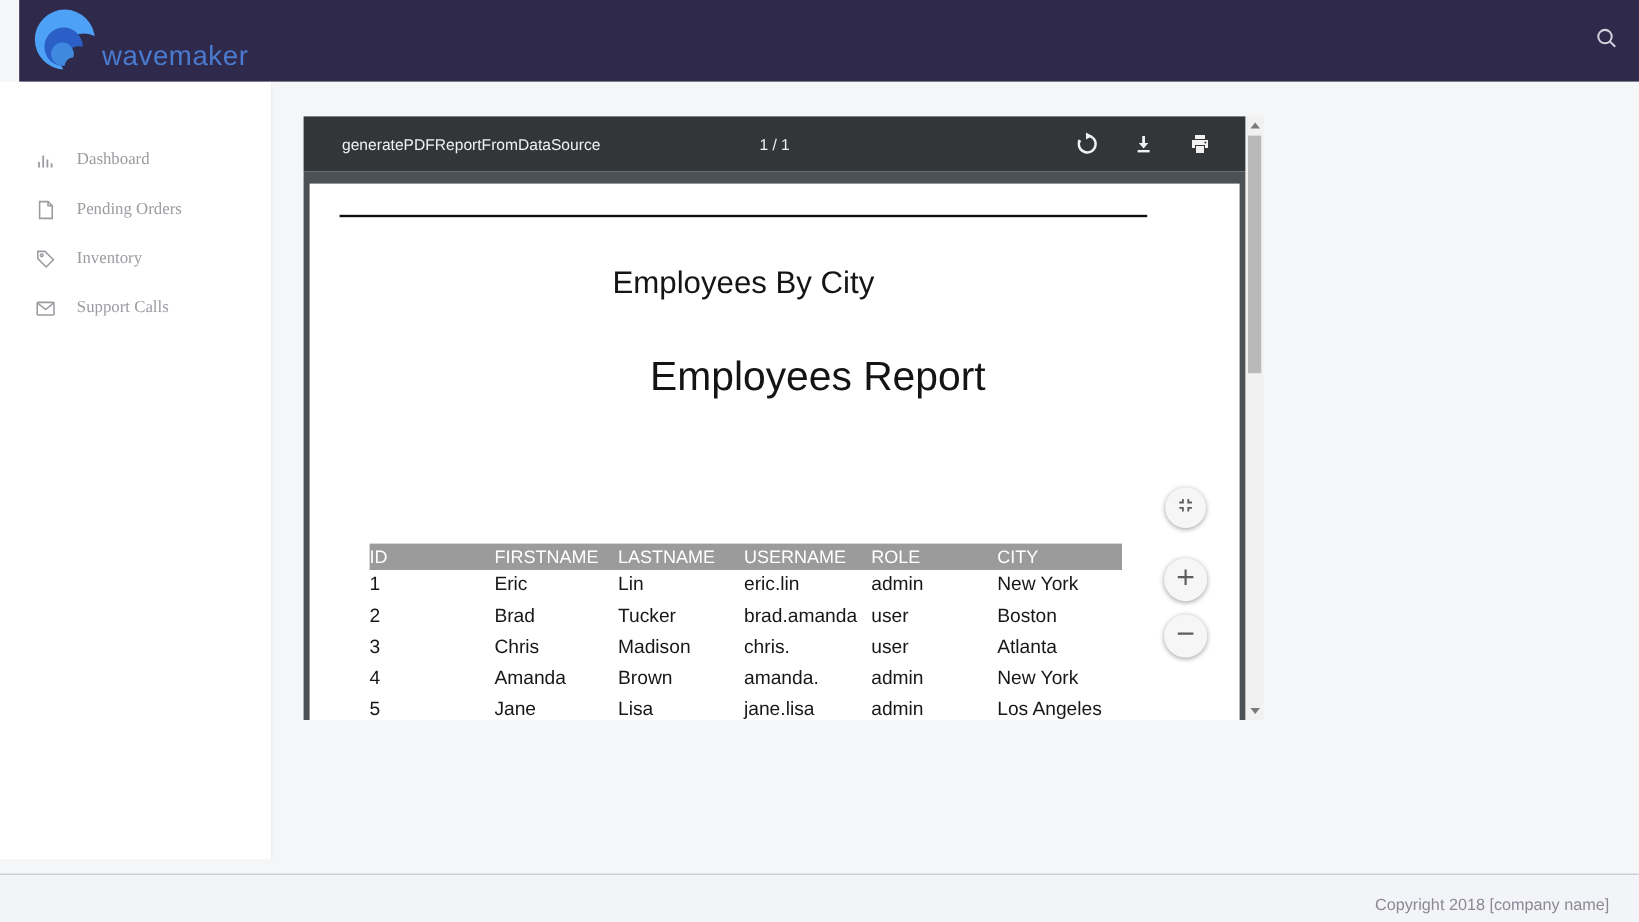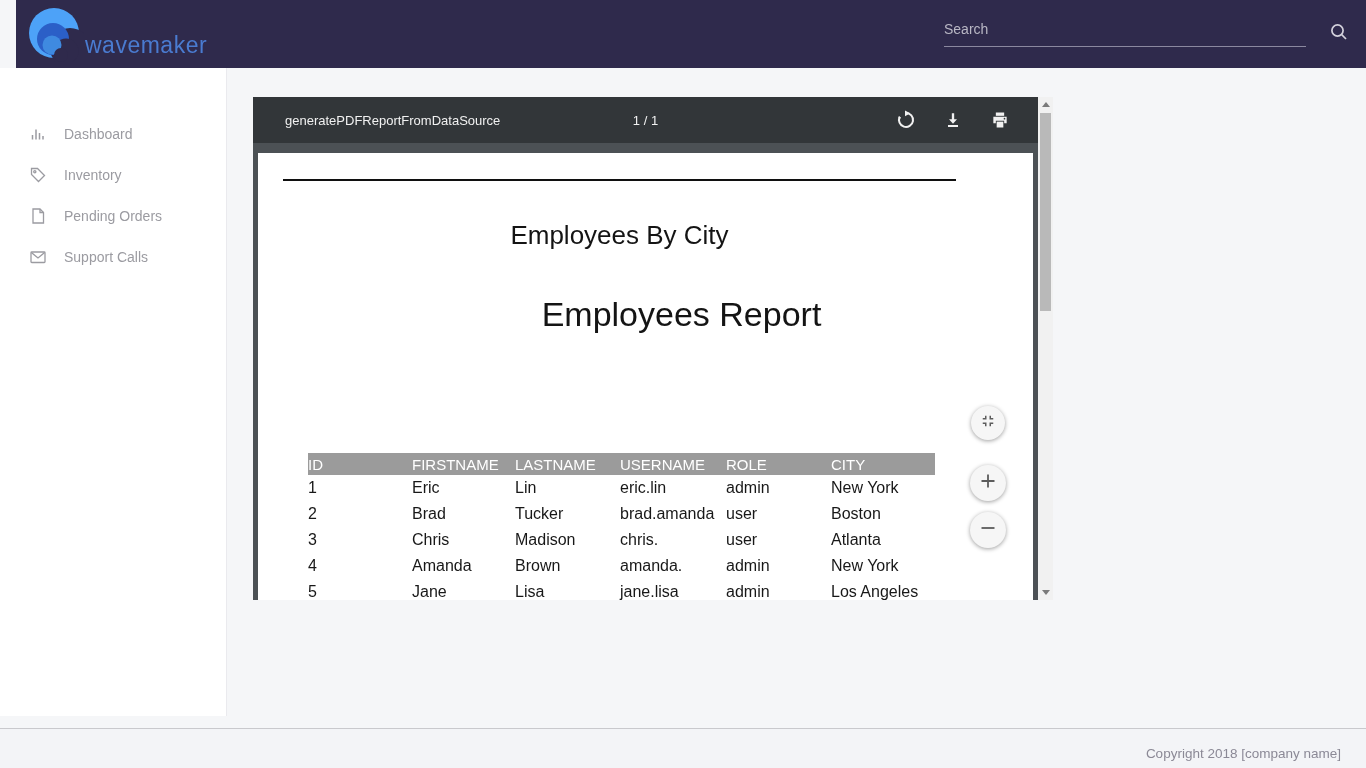--- a/index.html
+++ b/index.html
@@ -29,21 +29,21 @@
   .search-input::placeholder { color: #b9b7c4; opacity: 1; }
   .hdr-search-icon { position: absolute; left: 1312px; top: 21px; cursor: pointer; }
 
   
   .sidebar {
     position: absolute; left: 0; top: 68px; width: 227px; bottom: 52px;
     background: #ffffff; border-right: 1px solid #eaeaee; padding-top: 45px;
   }
   .side-item {
     display: flex; align-items: center; height: 41px; padding-left: 29px;
-    gap: 17px; color: #9b9ba1; font-size: 14px; cursor: pointer;
+    gap: 17px; color: #9b9ba1; font-size: 14px; cursor: pointer; font-family: Liberation Serif, serif;
   }
   .side-item .icon { display: flex; width: 18px; justify-content: center; }
 
   
   .pdf-viewer { position: absolute; left: 253px; top: 97px; width: 800px; height: 503px; display: flex; }
   .viewer-main { width: 785px; display: flex; flex-direction: column; }
   .toolbar {
     position: relative; height: 46px; background: #323639; color: #f1f1f1;
     display: flex; align-items: center; flex: none;
   }
@@ -101,57 +101,54 @@
         <circle cx="42" cy="42" r="20" fill="#2f2a4c"></circle>
         <circle cx="25" cy="33" r="16" fill="#2b5fc7"></circle>
         <circle cx="38" cy="45" r="12.5" fill="#2f2a4c"></circle>
         <circle cx="24" cy="39" r="9.5" fill="#3f8ae0"></circle>
         <circle cx="33" cy="49" r="7" fill="#2f2a4c"></circle>
       </svg>
     </span>
     <span class="logo-text">wavemaker</span>
   </div>
 
-  <div class="search-wrap">
-    <input class="search-input" type="text" placeholder="Search" style="">
-  </div>
   <span class="hdr-search-icon">
     <svg width="22" height="22" viewBox="0 0 22 22" fill="none" stroke="#d3d1dc" stroke-width="1.7">
       <circle cx="9.5" cy="9.5" r="5.6"></circle>
       <path d="M13.7 13.7 L18 18"></path>
     </svg>
   </span>
 </div>
 
 <div class="sidebar">
   <div class="side-item">
     <span class="icon">
       <svg width="18" height="18" viewBox="0 0 18 18" stroke="#9b9ba1" stroke-width="1.5" fill="none">
         <path d="M3.5 14.5V10 M7 14.5V4.5 M10.5 14.5V8 M14 14.5V11"></path>
       </svg>
     </span>
     <span>Dashboard</span>
   </div>
   <div class="side-item">
     <span class="icon">
       <svg width="18" height="18" viewBox="0 0 18 18" stroke="#9b9ba1" stroke-width="1.3" fill="none">
+        <path d="M4 2h7l3.5 3.5V16H4z"></path>
+        <path d="M11 2v3.5h3.5"></path>
+      </svg>
+    </span>
+    <span>Pending Orders</span>
+  </div>
+  <div class="side-item">
+    <span class="icon">
+      <svg width="18" height="18" viewBox="0 0 18 18" stroke="#9b9ba1" stroke-width="1.3" fill="none">
         <path d="M2.5 8.5V2.5h6l7 7-6 6z"></path>
         <circle cx="5.8" cy="5.8" r="1.1"></circle>
       </svg>
     </span>
     <span>Inventory</span>
-  </div>
-  <div class="side-item">
-    <span class="icon">
-      <svg width="18" height="18" viewBox="0 0 18 18" stroke="#9b9ba1" stroke-width="1.3" fill="none">
-        <path d="M4 2h7l3.5 3.5V16H4z"></path>
-        <path d="M11 2v3.5h3.5"></path>
-      </svg>
-    </span>
-    <span>Pending Orders</span>
   </div>
   <div class="side-item">
     <span class="icon">
       <svg width="18" height="18" viewBox="0 0 18 18" stroke="#9b9ba1" stroke-width="1.3" fill="none">
         <rect x="2" y="4" width="14" height="10.5" rx="0.8"></rect>
         <path d="M2.4 4.6 L9 10 L15.6 4.6"></path>
       </svg>
     </span>
     <span>Support Calls</span>
   </div>

